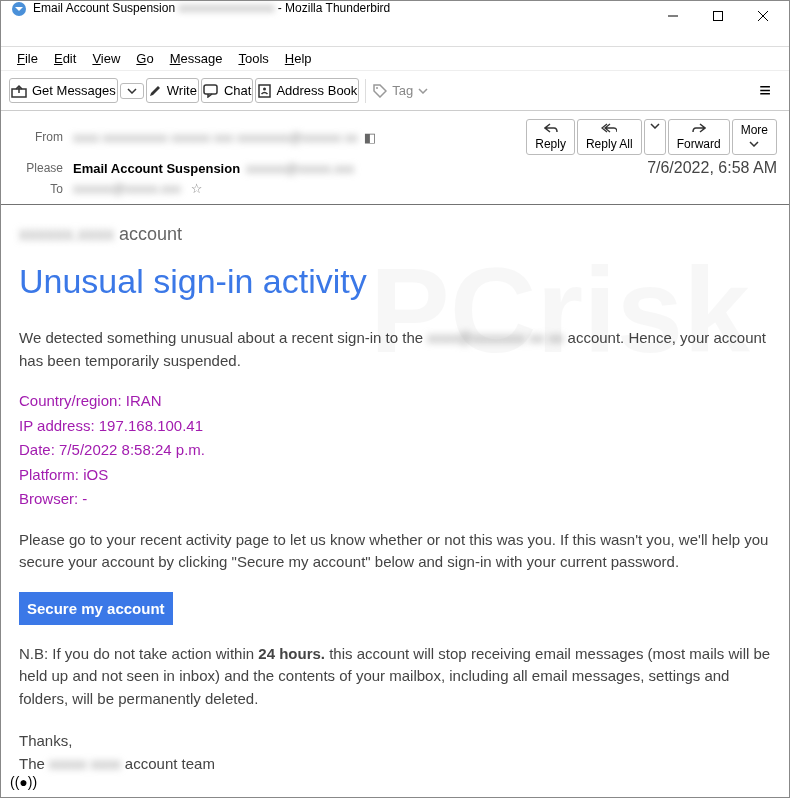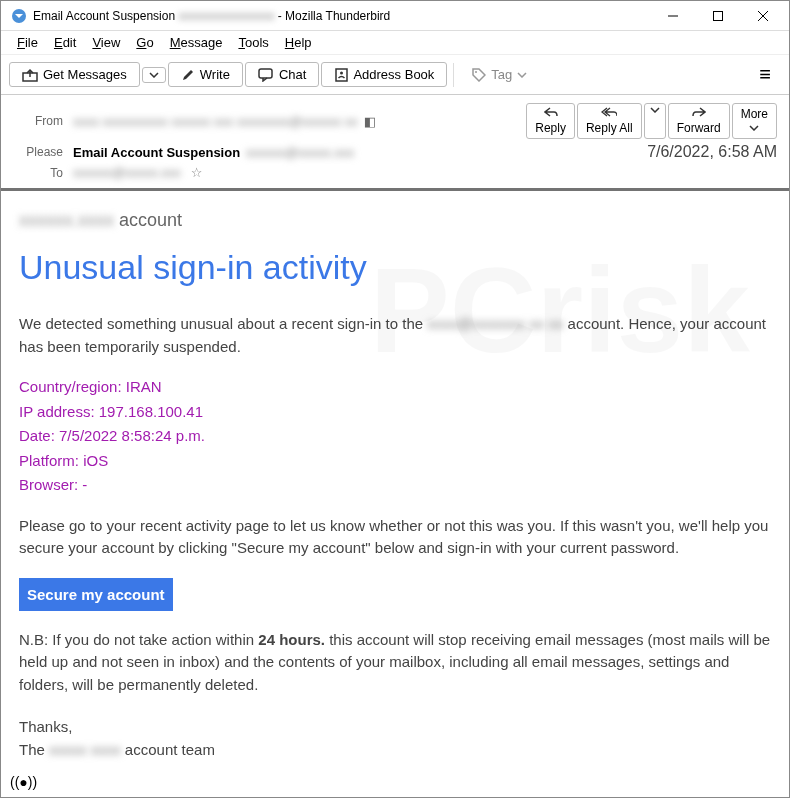--- a/index.html
+++ b/index.html
@@ -1,35 +1,35 @@
 <!DOCTYPE html>
 <html><head>
 <meta charset="utf-8">
 <style>
 * { box-sizing: border-box; margin: 0; padding: 0; }
 body { font-family: "Segoe UI", Arial, sans-serif; font-size: 14px; background: #fff; width: 790px; height: 798px; overflow: hidden; border: 1px solid #888; }
-.titlebar { display: flex; align-items: center; height: 30px; background: #fff; border-bottom: 1px solid #ddd; padding: 0 4px; }
+.titlebar { display: flex; align-items: flex-start; height: 46px; background: #fff; border-bottom: 1px solid #ddd; padding: 0 4px; }
 .titlebar .app-icon { width: 16px; height: 16px; margin: 0 6px; }
 .titlebar .title { flex: 1; font-size: 12px; color: #000; }
 .titlebar .blur { filter: blur(3px); color: #888; }
 .win-controls { display: flex; }
 .win-btn { width: 45px; height: 30px; display: flex; align-items: center; justify-content: center; font-size: 12px; }
 
 .menubar { display: flex; padding: 2px 8px; font-size: 13px; color: #000; border-bottom: 1px solid #eee; }
 .menu-item { padding: 2px 8px; }
 .menu-item .ul { text-decoration: underline; }
 
 .toolbar { display: flex; align-items: center; padding: 4px 8px; border-bottom: 1px solid #ccc; gap: 2px; }
-.tbtn { display: flex; align-items: center; gap: 5px; padding: 4px 12px; border: 1px solid #bbb; border-radius: 3px; background: #fff; font-size: 13px; }
+.tbtn { display: flex; align-items: center; gap: 5px; padding: 4px 1px; border: 1px solid #bbb; border-radius: 3px; background: #fff; font-size: 13px; }
 .tbtn.noborder { border: none; }
 .toolbar .sep { width: 1px; height: 24px; background: #ddd; margin: 0 4px; }
 .toolbar .spacer { flex: 1; }
 .hamburger { font-size: 20px; padding: 4px 10px; }
 
-.headers { padding: 6px 12px; border-bottom: 3px solid #737373; font-size: 13px; }
+.headers { padding: 6px 12px; border-bottom: 1px solid #737373; font-size: 13px; }
 .hdr-row { display: flex; align-items: center; padding: 2px 0; }
 .hdr-label { width: 50px; color: #666; text-align: right; margin-right: 10px; font-size: 12px; }
 .hdr-val { flex: 1; display: flex; align-items: center; gap: 6px; }
 .hdr-actions { display: flex; gap: 2px; }
 .hbtn { display: flex; align-items: center; gap: 4px; padding: 3px 8px; border: 1px solid #bbb; border-radius: 3px; font-size: 12px; background: #fff; flex-direction: column; }
 .hbtn.drop { padding: 3px 5px; }
 .timestamp { color: #444; font-size: 16px; }
 .blurred { filter: blur(3.5px); color: #888; display: inline-block; }
 .star { color: #888; margin-left: 4px; }
 

